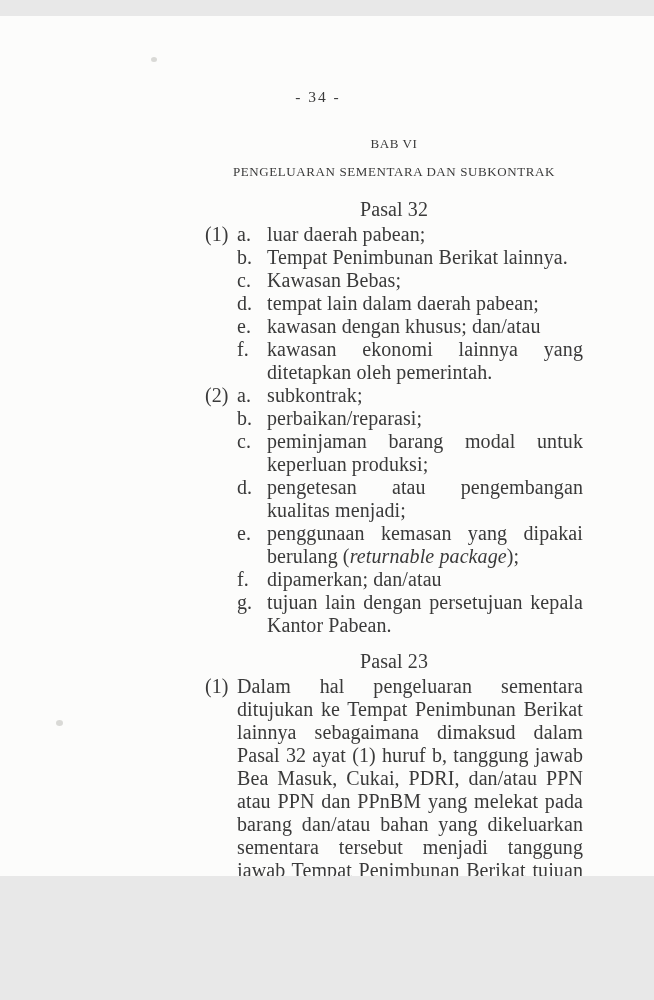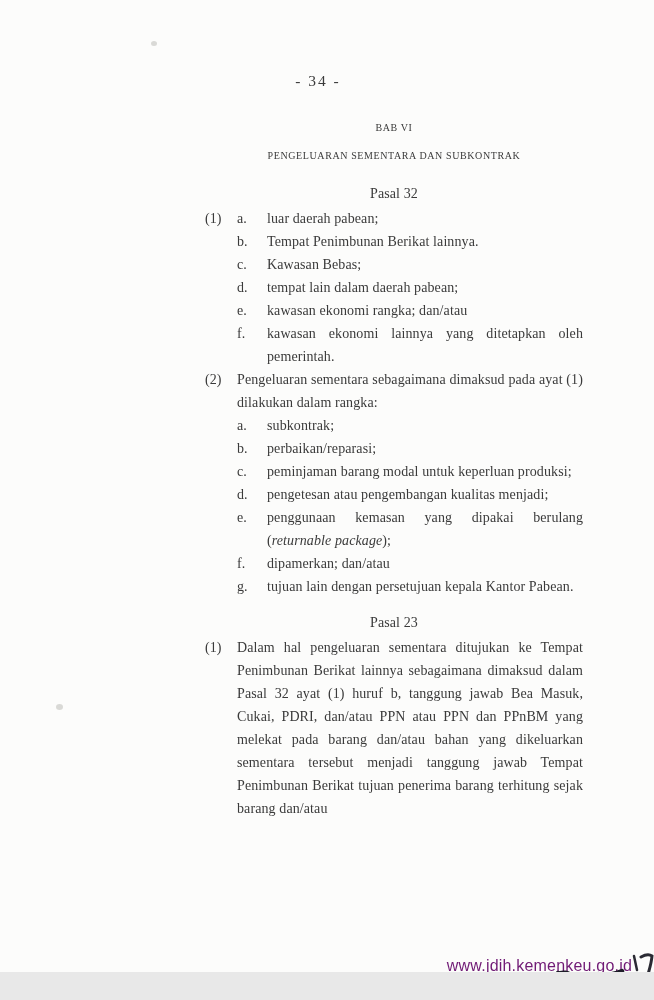--- a/index.html
+++ b/index.html
@@ -1,20 +1,20 @@
 <!DOCTYPE html>
 <html><head>
 <meta charset="utf-8">
 <style>
   html, body { margin: 0; padding: 0; background: #e8e8e8; }
   .page {
     position: relative;
     width: 654px;
-    height: 972px;
-    margin: 0 auto;
+    height: 860px;
+    margin: 16px auto;
     background: #fcfcfb;
     overflow: hidden;
     font-family: "Liberation Serif", "DejaVu Serif", serif;
     color: #3a3a3a;
   }
 
   .page-number {
     position: absolute;
     top: 72px;
     left: 0;
@@ -25,30 +25,30 @@
     transform: translateX(-18px);
   }
 
   .chapter {
     position: absolute;
     top: 114px;
     left: 205px;
     width: 378px;
     text-align: center;
     line-height: 28px;
-    font-size: 10px;
+    font-size: 13px;
     letter-spacing: 0.6px;
   }
 
   .content {
     position: absolute;
     top: 182px;
     left: 205px;
     width: 378px;
-    font-size: 14px;
+    font-size: 20px;
     line-height: 23px;
     letter-spacing: 0.1px;
   }
 
   .pasal-heading {
     text-align: center;
     margin-bottom: 2px;
   }
   .pasal-heading.second { margin-top: 13px; }
 
@@ -118,33 +118,32 @@
         <div class="item">
           <div class="item-letter">c.</div>
           <div class="item-text">Kawasan Bebas;</div>
         </div>
         <div class="item">
           <div class="item-letter">d.</div>
           <div class="item-text">tempat lain dalam daerah pabean;</div>
         </div>
         <div class="item">
           <div class="item-letter">e.</div>
-          <div class="item-text">kawasan ekonomi rangka; dan/atau</div>
+          <div class="item-text">kawasan dengan khusus; dan/atau</div>
         </div>
         <div class="item">
           <div class="item-letter">f.</div>
           <div class="item-text">kawasan ekonomi lainnya yang ditetapkan oleh pemerintah.</div>
         </div>
       </div>
     </div>
 
     <div class="clause">
       <div class="clause-num">(2)</div>
       <div class="clause-body">
-        <div class="clause-text">Pengeluaran sementara sebagaimana dimaksud pada ayat (1) dilakukan dalam rangka:</div>
         <div class="item">
           <div class="item-letter">a.</div>
           <div class="item-text">subkontrak;</div>
         </div>
         <div class="item">
           <div class="item-letter">b.</div>
           <div class="item-text">perbaikan/reparasi;</div>
         </div>
         <div class="item">
           <div class="item-letter">c.</div>

